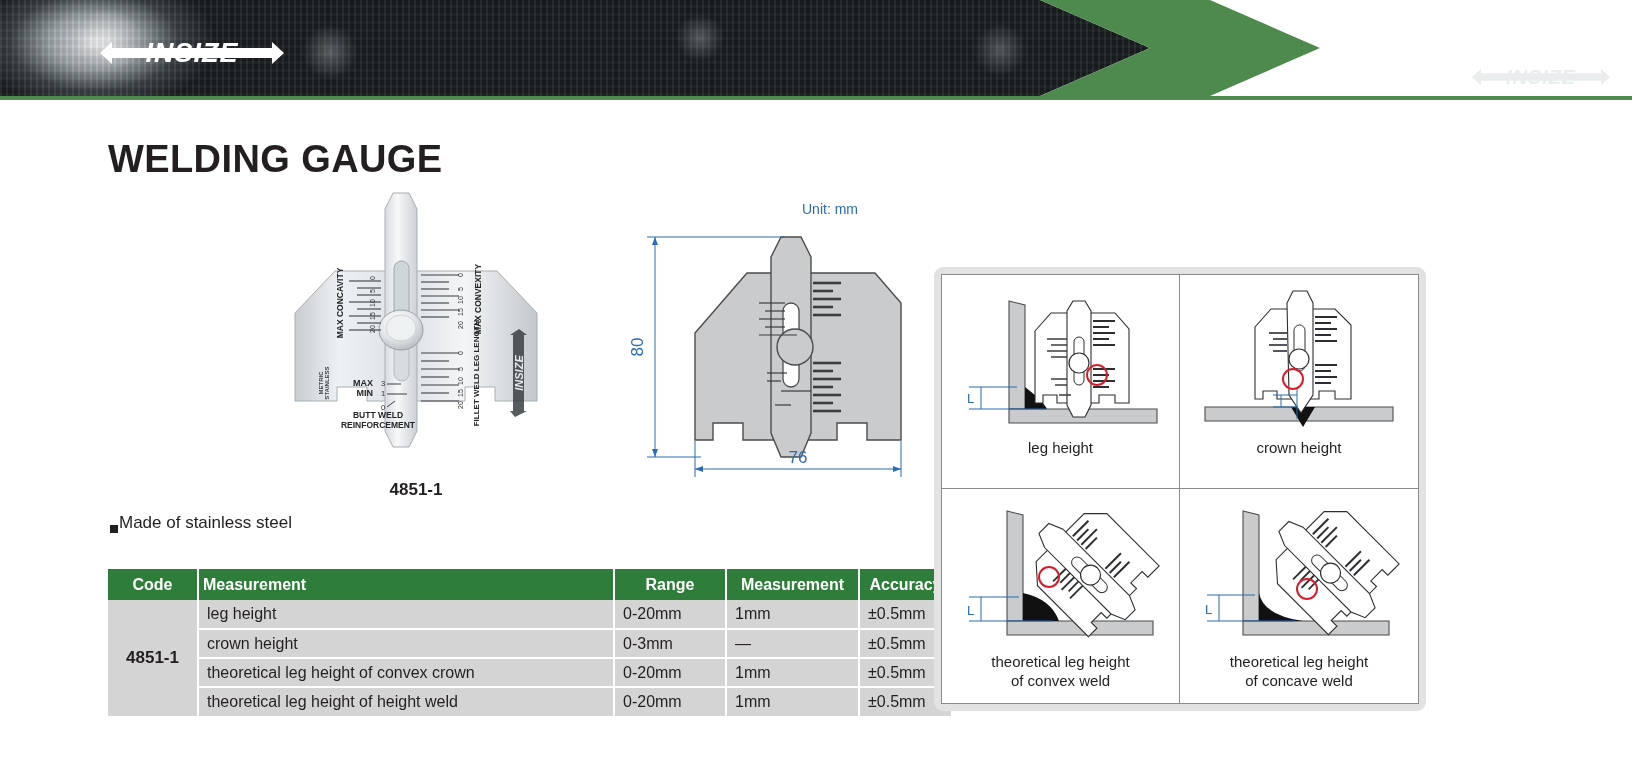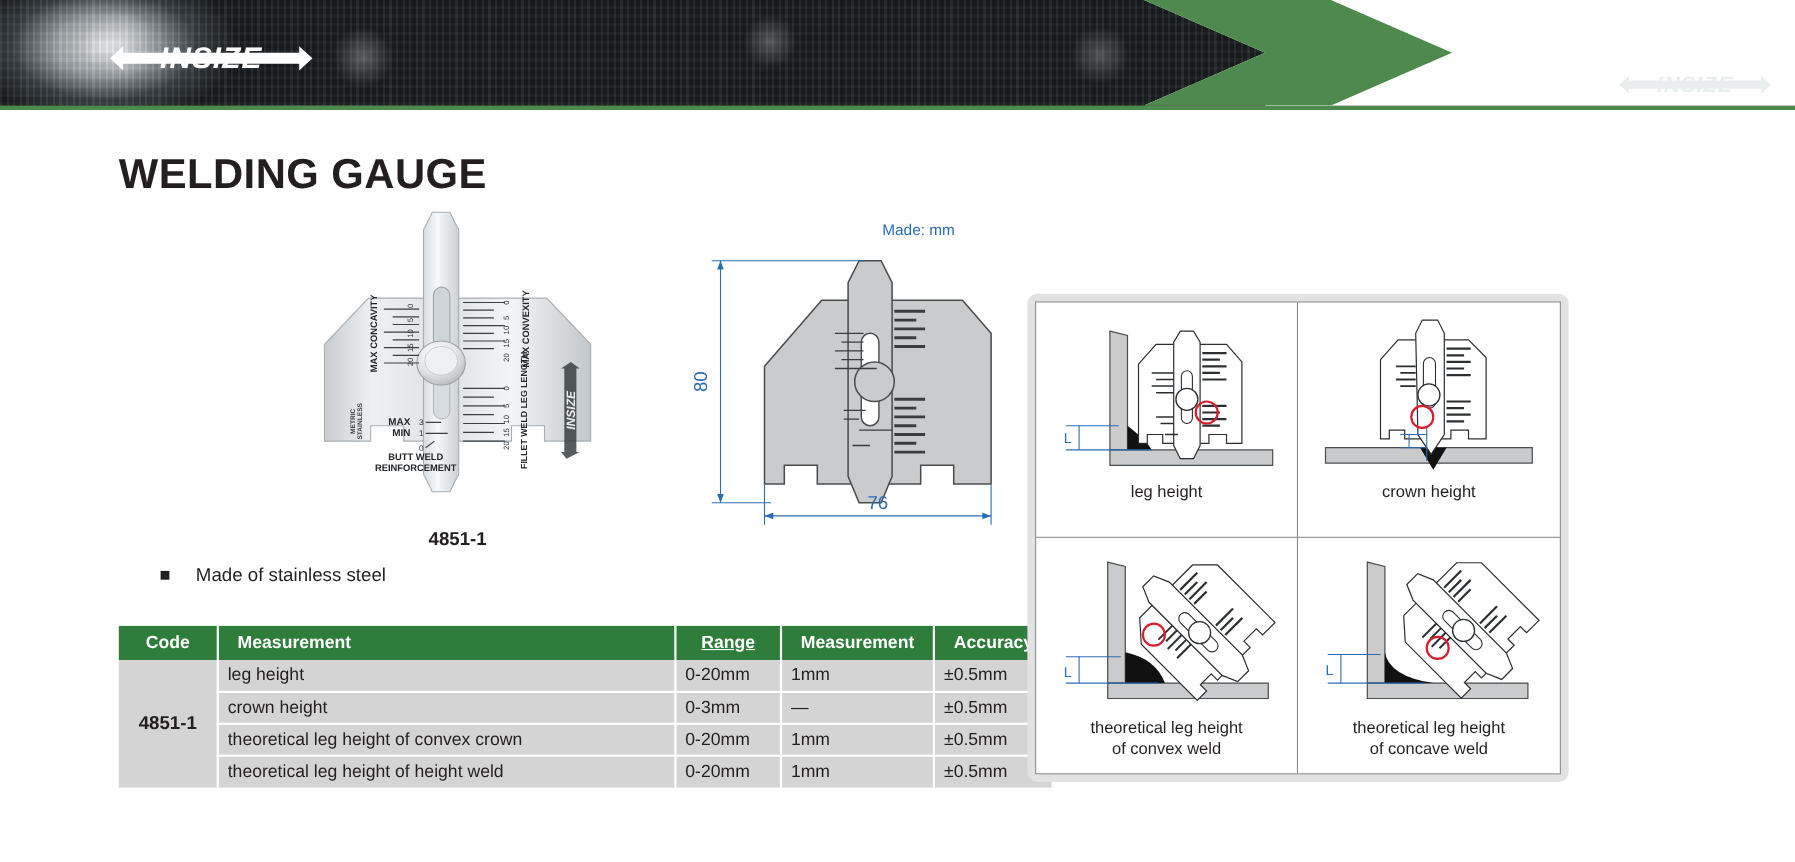--- a/index.html
+++ b/index.html
@@ -82,21 +82,21 @@
   }
   .product-code {
     position: absolute; left: 283px; top: 480px;
     width: 266px; text-align: center;
     font-size: 17px; font-weight: bold; color: #231f20;
   }
 
   
   .bullet-row {
     position: absolute; left: 110px; top: 513px;
-    display: flex; align-items: center; gap: 24px; margin-left: 36px;
+    display: flex; align-items: flex-end; gap: 1px;
   }
   .bullet-sq {
     width: 8px; height: 8px; background: #231f20; display: inline-block;
   }
   .bullet-text { font-size: 17px; color: #231f20; }
 
   
   .dim-drawing {
     position: absolute; left: 625px; top: 195px;
     width: 290px; height: 290px;
@@ -109,21 +109,21 @@
   
   .spec-table {
     position: absolute; left: 108px; top: 569px;
     border-collapse: collapse;
     font-size: 16px;
   }
   .spec-table th {
     background: #2e7d3a;
     color: #ffffff;
     font-weight: bold;
-    padding: 5px 17px;
+    padding: 5px 4px;
     border-right: 2px solid #ffffff;
     text-align: left;
     height: 31px;
   }
   .spec-table th:last-child { border-right: none; }
   .spec-table th.c { text-align: center; }
   .spec-table td {
     background: #d4d4d4;
     color: #231f20;
     padding: 4px 8px;
@@ -133,21 +133,21 @@
   }
   .spec-table td:last-child { border-right: none; }
   .spec-table tr:last-child td { border-bottom: none; }
   .spec-table td.c { text-align: left; }
   .spec-table td.code {
     text-align: center; font-weight: bold; font-size: 17px;
     border-bottom: none;
   }
   .col-code { width: 90px; }
   .col-meas { width: 416px; }
-  .col-range { width: 96px; text-decoration: underline; }
+  .col-range { width: 112px; }
   .col-grad  { width: 133px; }
   .col-acc   { width: 92px; }
 
   
   .app-panel {
     position: absolute; left: 934px; top: 267px;
     width: 492px; height: 444px;
     background: #ffffff;
     border: 7px solid #e2e2e2;
     border-radius: 9px;
@@ -312,21 +312,21 @@
   </g>
 </svg>
 
 <div class="product-code">4851-1</div>
 
 <div class="bullet-row">
   <span class="bullet-sq"></span>
   <span class="bullet-text">Made of stainless steel</span>
 </div>
 
-<div class="unit-label">Made: mm</div>
+<div class="unit-label">Unit: mm</div>
 
 <svg class="dim-drawing" viewBox="0 0 290 290">
 
   <g>
     <path d="M70 138 L122 78 L250 78 L276 108 L276 245 L242 245 L242 228 L212 228 L212 245
              L118 245 L118 228 L88 228 L88 245 L70 245 Z" fill="#c9cbcc" stroke="#4a4d4f" stroke-width="1.4"></path>
     <path d="M156 42 L176 42 L186 62 L186 238 L176 262 L156 262 L146 238 L146 62 Z" fill="#c9cbcc" stroke="#4a4d4f" stroke-width="1.4"></path>
     <rect x="158" y="108" width="16" height="84" rx="8" fill="#ffffff" stroke="#4a4d4f" stroke-width="1.3"></rect>
     <circle cx="170" cy="152" r="18" fill="#c9cbcc" stroke="#4a4d4f" stroke-width="1.4"></circle>
   </g>

